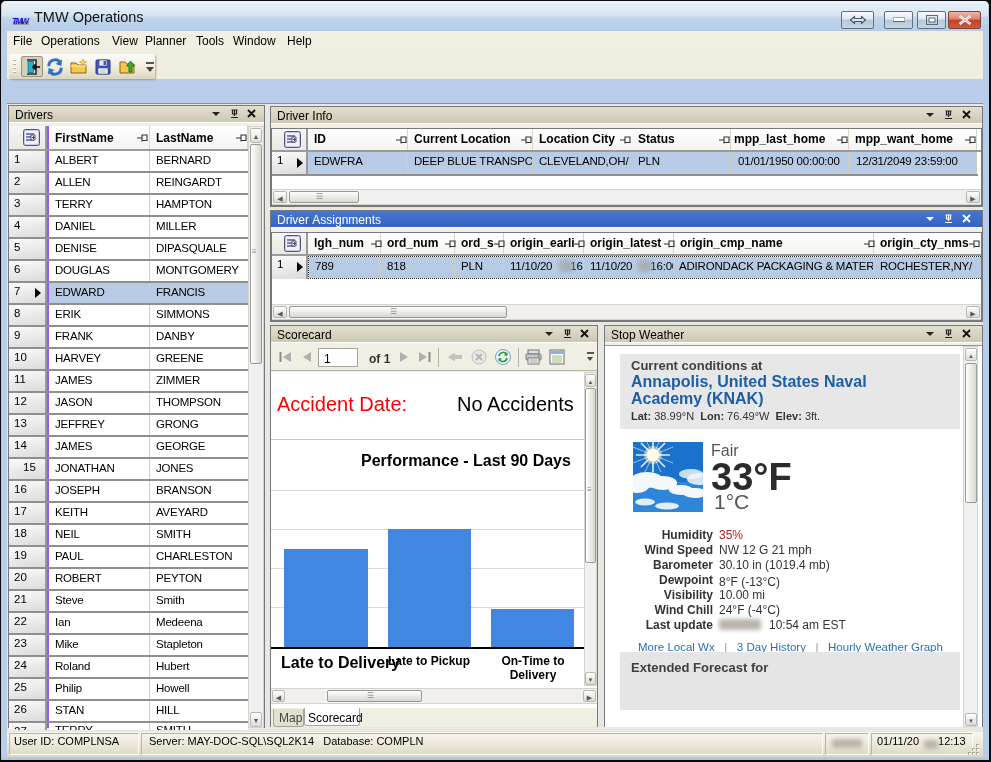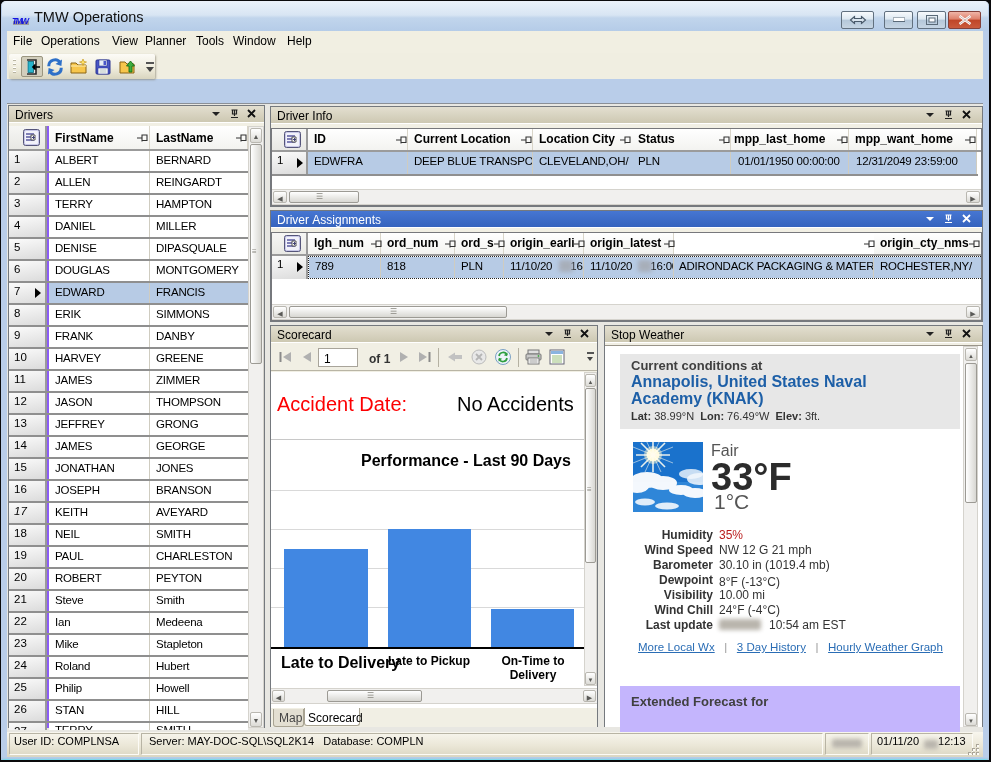--- a/index.html
+++ b/index.html
@@ -230,29 +230,29 @@
             <div class="gc" style="left:141px;top:242px;width:98px;height:20px;border-right:none;">THOMPSON</div>
             <div class="rowline" style="top:262px;width:239px;"></div>
             <div class="rh" style="left:0;top:264px;width:38px;height:20px;">13</div>
             <div class="gc" style="left:40px;top:264px;width:101px;height:20px;">JEFFREY</div>
             <div class="gc" style="left:141px;top:264px;width:98px;height:20px;border-right:none;">GRONG</div>
             <div class="rowline" style="top:284px;width:239px;"></div>
             <div class="rh" style="left:0;top:286px;width:38px;height:20px;">14</div>
             <div class="gc" style="left:40px;top:286px;width:101px;height:20px;">JAMES</div>
             <div class="gc" style="left:141px;top:286px;width:98px;height:20px;border-right:none;">GEORGE</div>
             <div class="rowline" style="top:306px;width:239px;"></div>
-            <div class="rh" style="left:0;top:308px;width:38px;height:20px;">15</div>
+            <div class="rh" style="left:0;top:308px;width:38px;height:20px;text-align:center;">15</div>
             <div class="gc" style="left:40px;top:308px;width:101px;height:20px;">JONATHAN</div>
             <div class="gc" style="left:141px;top:308px;width:98px;height:20px;border-right:none;">JONES</div>
             <div class="rowline" style="top:328px;width:239px;"></div>
             <div class="rh" style="left:0;top:330px;width:38px;height:20px;">16</div>
             <div class="gc" style="left:40px;top:330px;width:101px;height:20px;">JOSEPH</div>
             <div class="gc" style="left:141px;top:330px;width:98px;height:20px;border-right:none;">BRANSON</div>
             <div class="rowline" style="top:350px;width:239px;"></div>
-            <div class="rh" style="left:0;top:352px;width:38px;height:20px;font-style:italic;">17</div>
+            <div class="rh" style="left:0;top:352px;width:38px;height:20px;">17</div>
             <div class="gc" style="left:40px;top:352px;width:101px;height:20px;">KEITH</div>
             <div class="gc" style="left:141px;top:352px;width:98px;height:20px;border-right:none;">AVEYARD</div>
             <div class="rowline" style="top:372px;width:239px;"></div>
             <div class="rh" style="left:0;top:374px;width:38px;height:20px;">18</div>
             <div class="gc" style="left:40px;top:374px;width:101px;height:20px;">NEIL</div>
             <div class="gc" style="left:141px;top:374px;width:98px;height:20px;border-right:none;">SMITH</div>
             <div class="rowline" style="top:394px;width:239px;"></div>
             <div class="rh" style="left:0;top:396px;width:38px;height:20px;">19</div>
             <div class="gc" style="left:40px;top:396px;width:101px;height:20px;">PAUL</div>
             <div class="gc" style="left:141px;top:396px;width:98px;height:20px;border-right:none;">CHARLESTON</div>
@@ -395,20 +395,21 @@
             <rect x="2" y="2" width="13" height="13" rx="1" fill="#f2f2fa"></rect>
             <path d="M3 5h8M3 8h8M3 11h8" stroke="#5a5aa0" stroke-width="1.4"></path>
             <path d="M8 6 l4 0 l0 5 l-4 0 z" fill="#fff" stroke="#555"></path>
             <path d="M9 8.5 l3 0 M10.5 7 l0 3" stroke="#447"></path>
           </svg>
         <div class="gh" style="left:36px;top:0;width:73px;height:21px;">lgh_num</div>
         <div class="gh" style="left:109px;top:0;width:74px;height:21px;">ord_num</div>
         <div class="gh" style="left:183px;top:0;width:49px;height:21px;">ord_s</div>
         <div class="gh" style="left:232px;top:0;width:80px;height:21px;">origin_earli</div>
         <div class="gh" style="left:312px;top:0;width:90px;height:21px;">origin_latest</div>
+        <div class="gh" style="left:402px;top:0;width:200px;height:21px;">origin_cmp_name</div>
         <div class="gh" style="left:602px;top:0;width:109px;height:21px;">origin_cty_nms</div>
         <svg class="r" style="left:99px;top:6px" width="11" height="10">
             <path d="M0 5 L5 5 M5 1.5 L5 8.5 M5 2 L10 2 L10 7.5 L5 7.5" stroke="#333" stroke-width="1.1" fill="none"></path>
           </svg>
           <svg class="r" style="left:173px;top:6px" width="11" height="10">
             <path d="M0 5 L5 5 M5 1.5 L5 8.5 M5 2 L10 2 L10 7.5 L5 7.5" stroke="#333" stroke-width="1.1" fill="none"></path>
           </svg>
           <svg class="r" style="left:222px;top:6px" width="11" height="10">
             <path d="M0 5 L5 5 M5 1.5 L5 8.5 M5 2 L10 2 L10 7.5 L5 7.5" stroke="#333" stroke-width="1.1" fill="none"></path>
           </svg>
@@ -631,21 +632,21 @@
             <div class="t" style="left:114px;top:242px;font-size:12px;color:#333;">10.00 mi</div>
             <div class="t" style="left:0px;top:257px;width:108px;text-align:right;font-size:12px;font-weight:bold;color:#333;">Wind Chill</div>
             <div class="t" style="left:114px;top:257px;font-size:12px;color:#333;">24°F (-4°C)</div>
             <div class="t" style="left:0px;top:272px;width:108px;text-align:right;font-size:12px;font-weight:bold;color:#333;">Last update</div>
             <div class="t" style="left:114px;top:272px;font-size:12px;color:#333;">&nbsp;&nbsp;&nbsp;&nbsp;&nbsp;&nbsp;&nbsp;&nbsp;&nbsp;&nbsp;&nbsp;&nbsp;&nbsp;&nbsp; 10:54 am EST</div>
             <div class="blur" style="left:114px;top:273px;width:42px;height:11px;"></div>
           </div>
 
         <div class="t" style="left:33px;top:295px;font-size:11.5px;"><a style="color:#2a6db5;text-decoration:underline;">More Local Wx</a><span style="color:#999;">&nbsp;&nbsp; | &nbsp;&nbsp;</span><a style="color:#2a6db5;text-decoration:underline;">3 Day History</a><span style="color:#999;">&nbsp;&nbsp; | &nbsp;&nbsp;</span><a style="color:#2a6db5;text-decoration:underline;">Hourly Weather Graph</a></div>
 
-        <div class="r" style="left:15px;top:340px;width:340px;height:58px;background:#c4b5fd;">
+        <div class="r" style="left:15px;top:306px;width:340px;height:58px;background:#e5e5e5;">
           <div class="t" style="left:11px;top:8px;font-size:13px;font-weight:bold;color:#404040;">Extended Forecast for</div>
         </div>
 
         <div class="sb" style="left:358px;top:0px;width:15px;height:381px;">
           <div class="sbbtn" style="left:1px;top:1px;width:12px;height:13px;font-size:6px;padding-top:4px;">▲</div>
           <div class="sbbtn" style="left:1px;top:366px;width:12px;height:13px;font-size:6px;padding-top:4px;">▼</div>
           <div class="sbthumb" style="left:1px;top:16px;width:12px;height:140px;"></div>
         </div>
       </div>
     </div>

